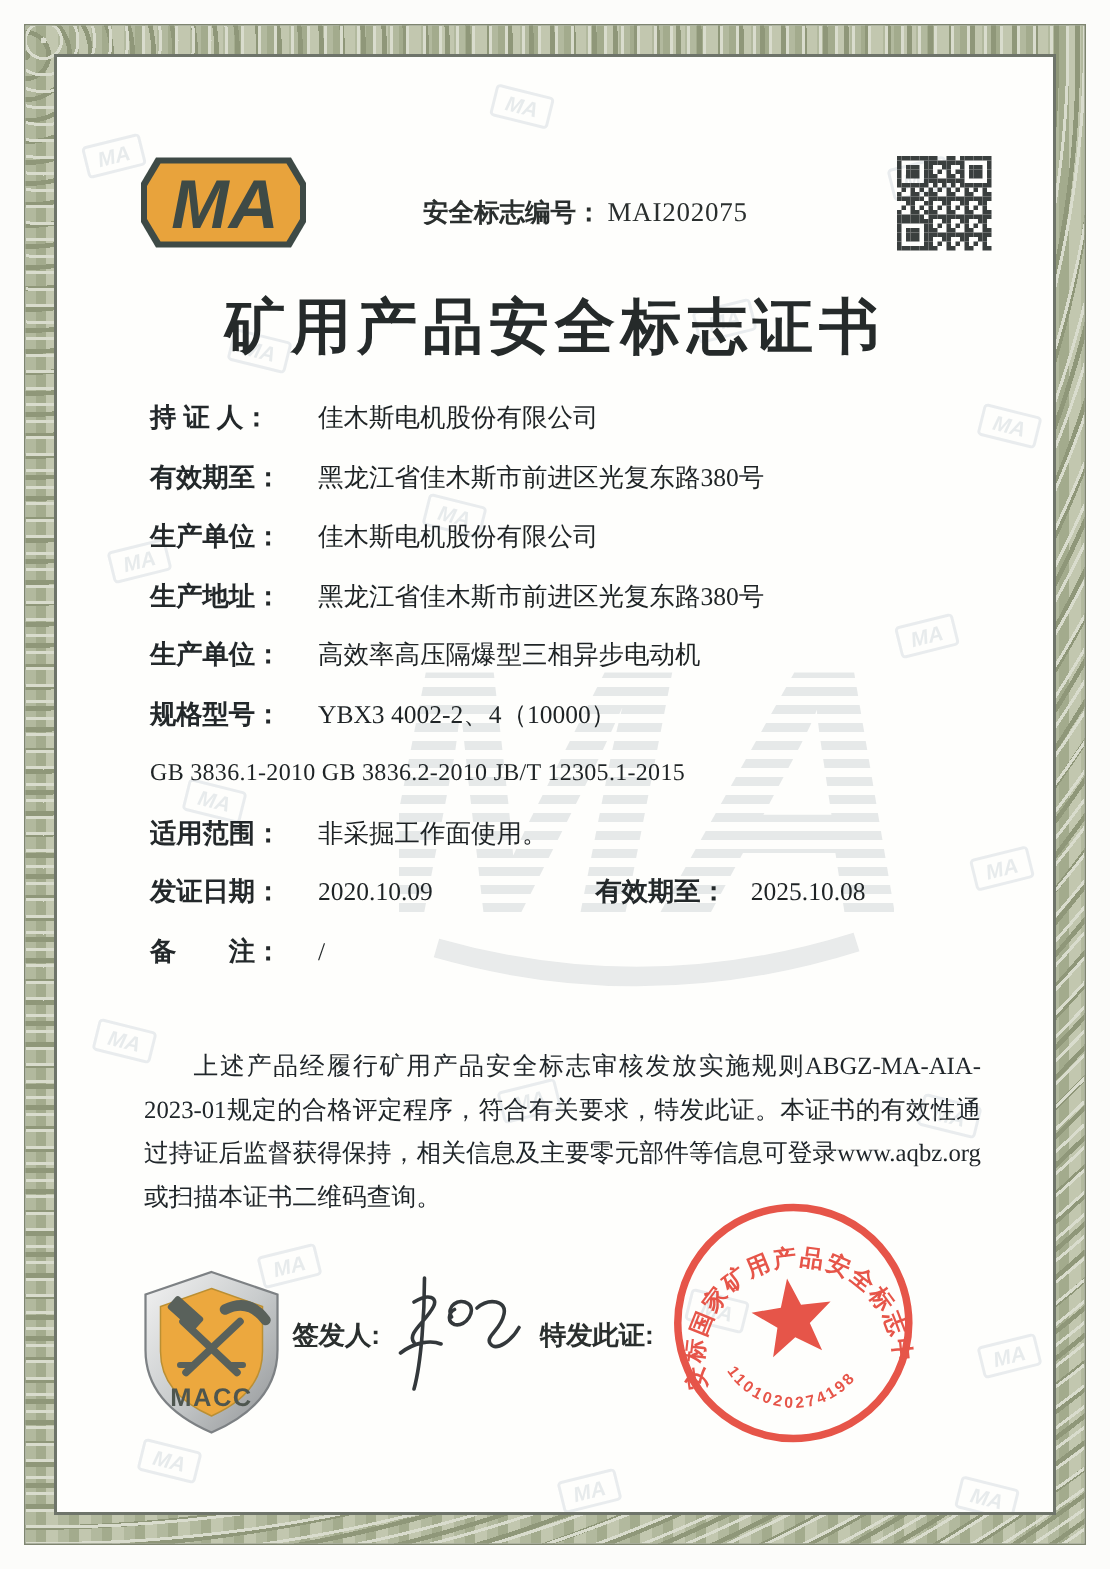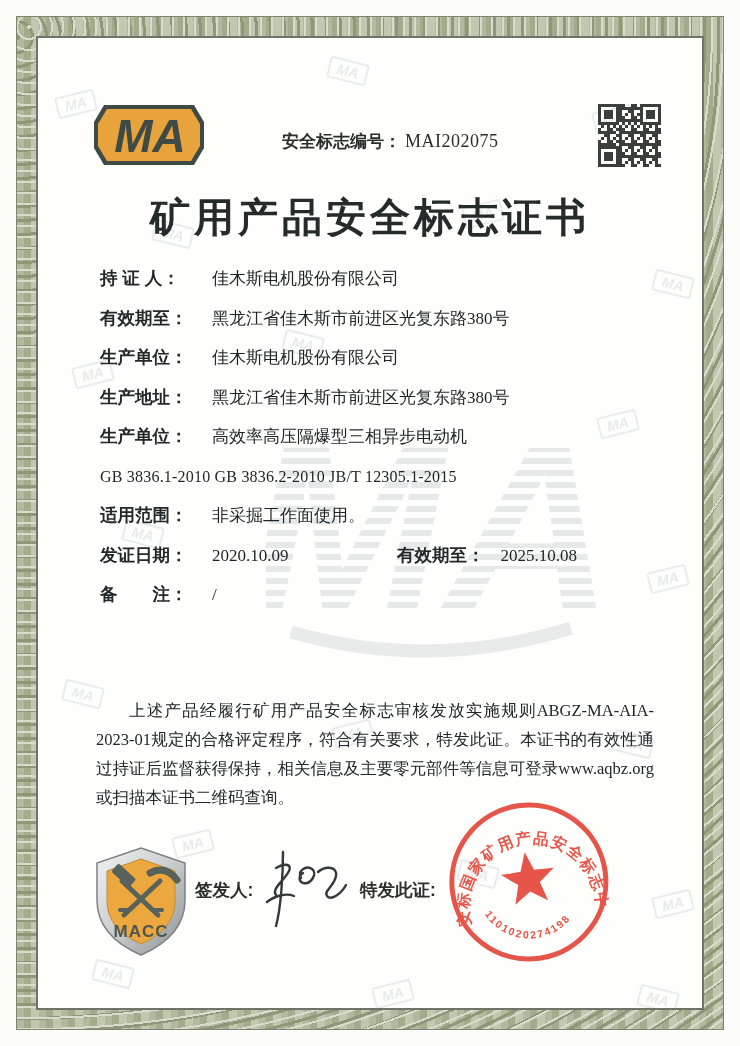--- a/index.html
+++ b/index.html
@@ -560,20 +560,24 @@
         </div>
         <div class="row">
           <span class="lbl">生产地址：</span>
           <span class="val">黑龙江省佳木斯市前进区光复东路380号</span>
         </div>
         <div class="row">
           <span class="lbl">生产单位：</span>
           <span class="val">高效率高压隔爆型三相异步电动机</span>
         </div>
         <div class="row">
+          <span class="lbl">规格型号：</span>
+          <span class="val">YBX3 4002-2、4（10000）</span>
+        </div>
+        <div class="row">
           <span class="val num">GB 3836.1-2010 GB 3836.2-2010 JB/T 12305.1-2015</span>
         </div>
         <div class="row">
           <span class="lbl">适用范围：</span>
           <span class="val">非采掘工作面使用。</span>
         </div>
         <div class="row">
           <span class="lbl">发证日期：</span>
           <span class="val date">2020.10.09</span>
           <span class="lbl mid">有效期至：</span>

